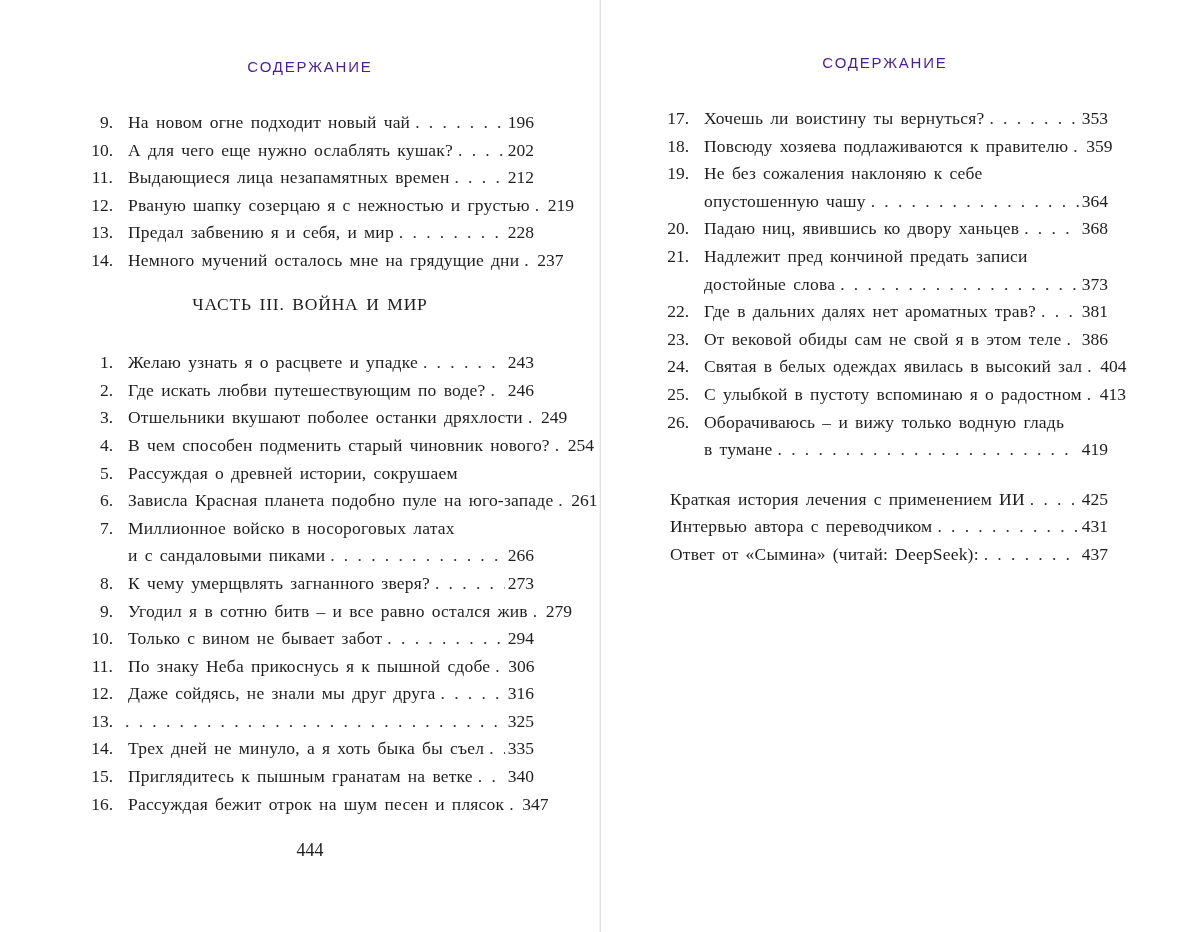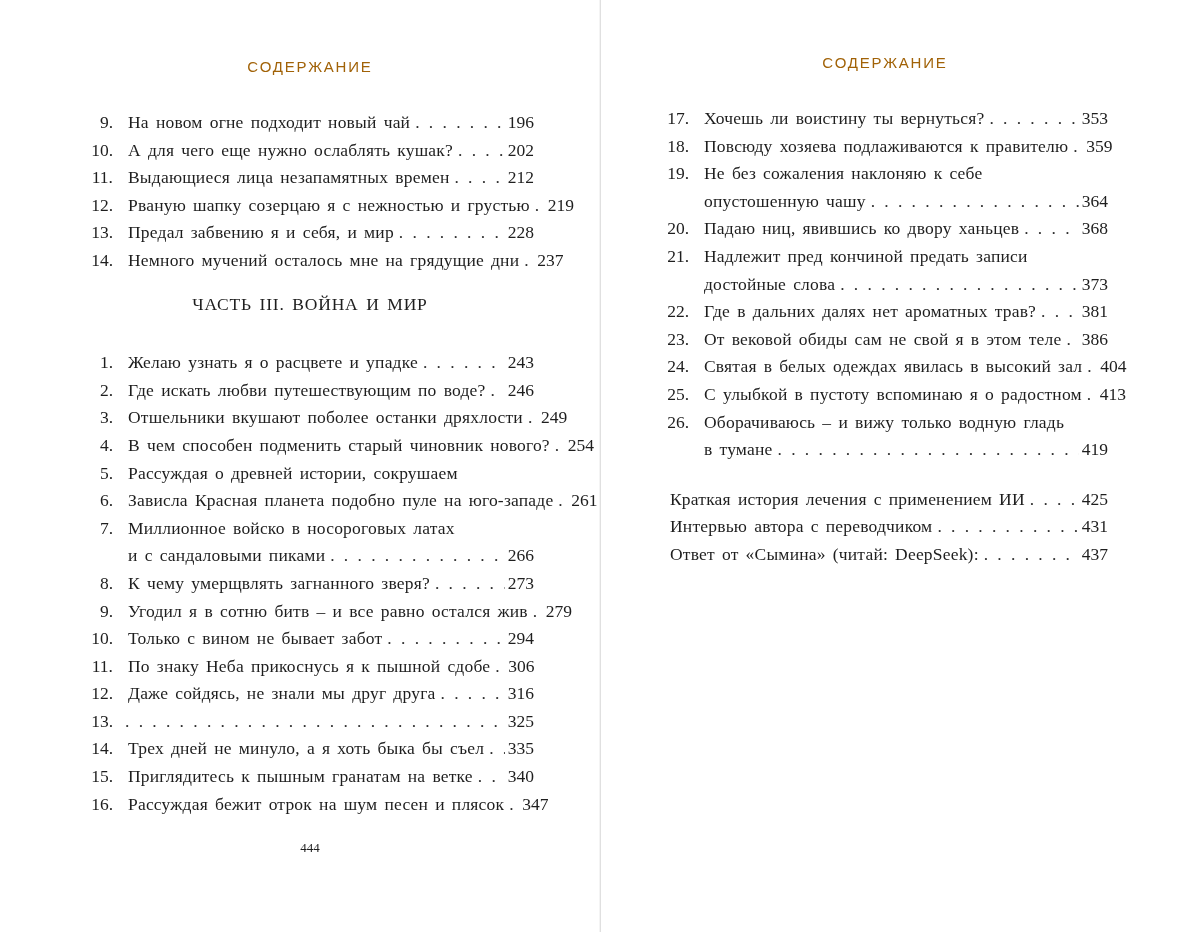--- a/index.html
+++ b/index.html
@@ -16,21 +16,21 @@
     border-right:1px solid #f4f4f4;
   }
   .page-right {
     width:601px;
     border-left:1px solid #e0e0e0;
     padding:54px 93px 0 61px;
   }
   .page-header {
     font-family:"Liberation Sans","DejaVu Sans",sans-serif;
     font-size:15px; font-weight:400; letter-spacing:1.8px;
-    text-align:center; color:#a16207;
+    text-align:center; color:#4c1d95;
     margin:0 0 34px 0;
   }
   .toc { font-size:17.5px; line-height:27.6px; word-spacing:2.5px; }
   .row { display:flex; align-items:baseline; }
   .num { flex:none; width:27px; text-align:right; margin-right:7px; }
   .row.cont { padding-left:34px; }
   .t { flex:none; white-space:nowrap; letter-spacing:0.2px;margin-left:8px; }
   .leader {
     flex:1 1 auto; overflow:hidden; white-space:nowrap;
     margin:0 3px 0 5px; min-width:10px; color:#2e2e2e;
@@ -39,21 +39,21 @@
     content:". . . . . . . . . . . . . . . . . . . . . . . . . . . . . . . . . . . . . . . . . . . . . . . . . . . . . . . . . . . . . . . . . . . . . . . .";
     letter-spacing:1.2px;
   }
   .pg { flex:none; }
   .section-title {
     text-align:center; font-size:17.5px; font-weight:400;
     letter-spacing:0.8px; white-space:nowrap;
     margin:16px 0 31px 0;
   }
   .toc-section.gapped { margin-top:22px; }
-  .folio { text-align:center; font-size:13px; margin-top:22px; }
+  .folio { text-align:center; font-size:18px; margin-top:22px; }
 </style>
 </head>
 <body>
 
 <div class="spread">
   <section class="page page-left">
     <h1 class="page-header">СОДЕРЖАНИЕ</h1>
     <div class="toc" id="toc-left">
         <div class="toc-section">
           <div class="entry">

